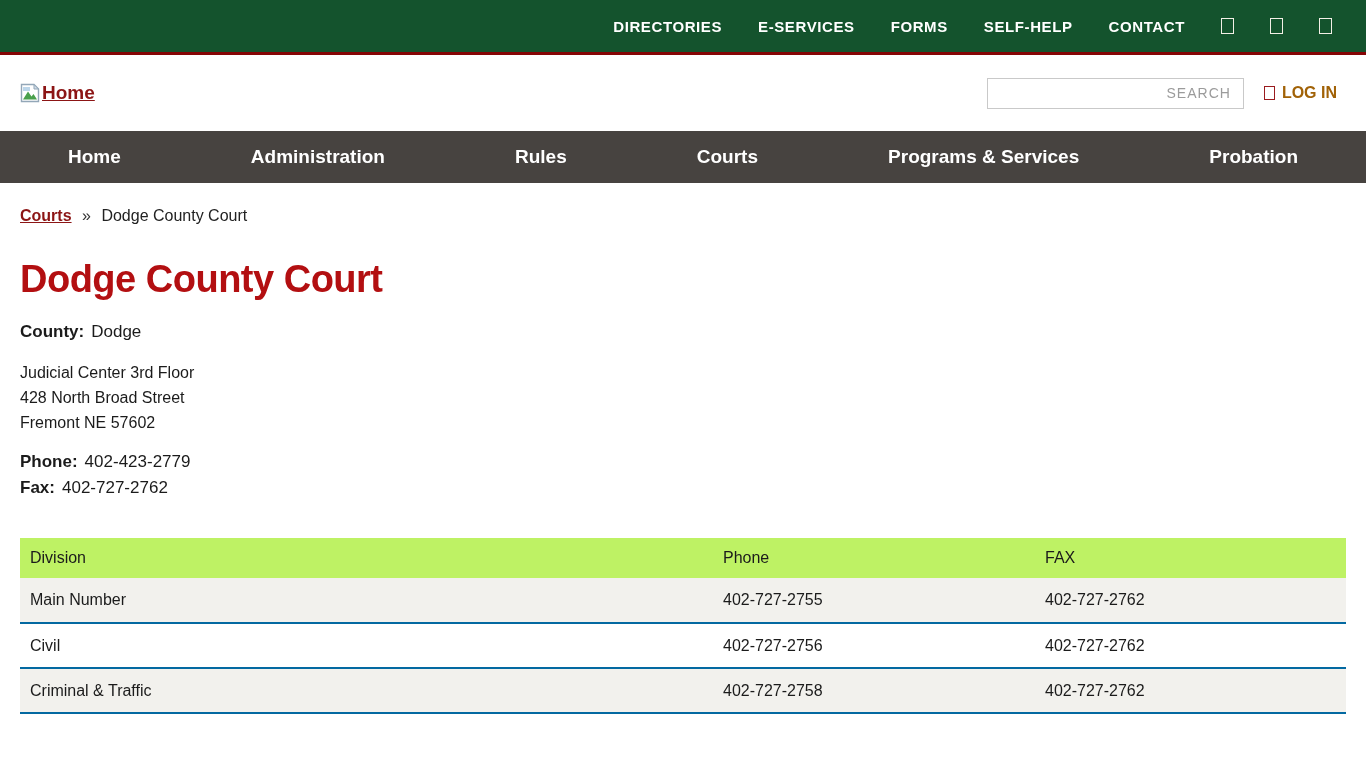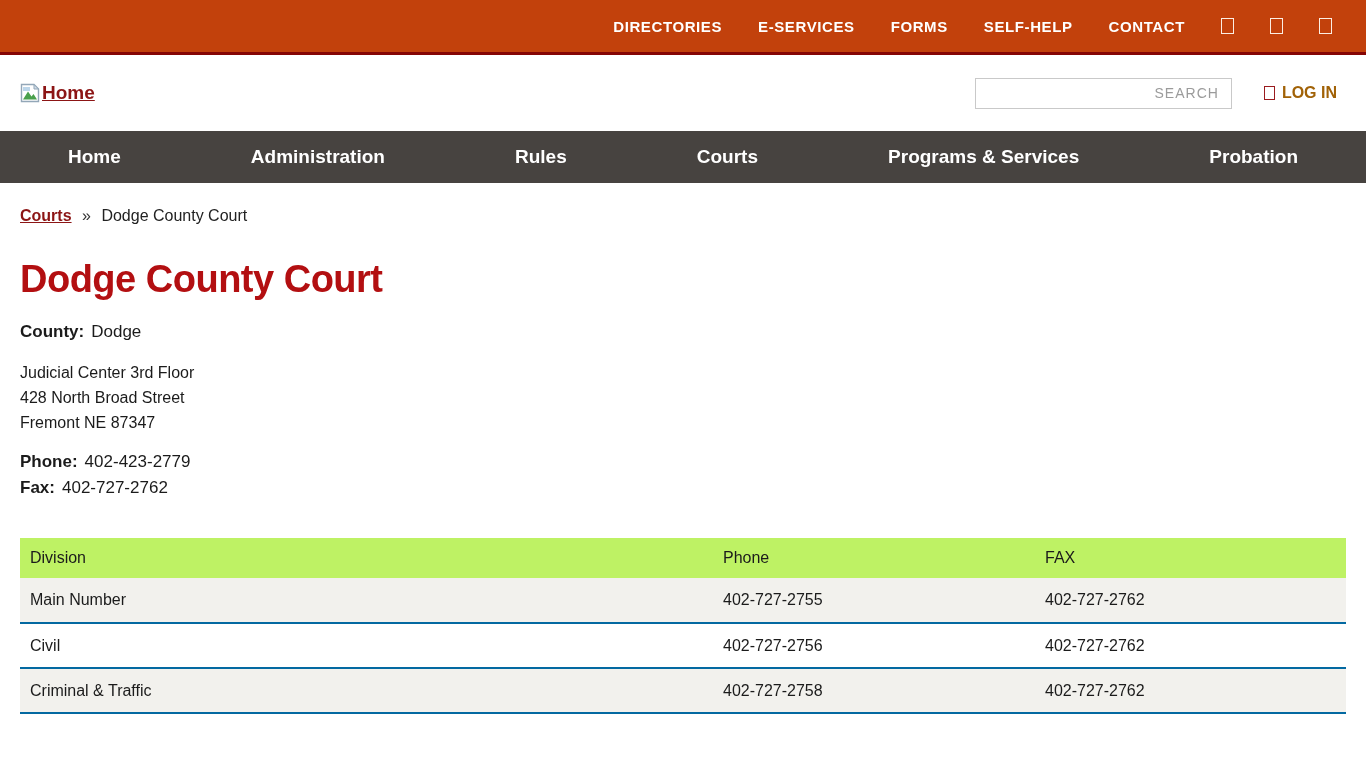--- a/index.html
+++ b/index.html
@@ -7,21 +7,21 @@
   body {
     font-family: "Liberation Sans", "DejaVu Sans", sans-serif;
     background: #ffffff;
     color: #1b1b1b;
     overflow: hidden;
   }
 
   
   .topbar {
     height: 55px;
-    background: #c2410c;
+    background: #14532d;
     border-bottom: 3px solid #850505;
     display: flex;
     align-items: center;
     justify-content: flex-end;
     padding-right: 34px;
   }
   .topbar-nav { display: flex; align-items: center; gap: 36px; }
   .topbar-nav a {
     color: #ffffff;
     font-weight: 700;
@@ -50,21 +50,21 @@
     display: inline-flex;
     align-items: center;
     gap: 2px;
     color: #8c1515;
     font-weight: 700;
     font-size: 19px;
     text-decoration: underline;
     cursor: pointer;
   }
   .broken-img { display: inline-block; width: 20px; height: 20px; }
-  .header-right { display: flex; align-items: center; gap: 32px; }
+  .header-right { display: flex; align-items: center; gap: 20px; }
   .search-input {
     width: 257px;
     height: 31px;
     border: 1px solid #c9c9c9;
     padding: 0 12px;
     text-align: right;
     font-size: 14px;
     letter-spacing: 1px;
     color: #333;
     font-family: "Liberation Sans", sans-serif;
@@ -222,21 +222,21 @@
 
   <div class="field-group">
     <div class="field">
       <span class="label">County:</span><span class="value">Dodge</span>
     </div>
   </div>
 
   <div class="address">
     <div>Judicial Center 3rd Floor</div>
     <div>428 North Broad Street</div>
-    <div>Fremont NE 87347</div>
+    <div>Fremont NE 57602</div>
   </div>
 
   <div class="contact">
     <div>
       <span class="label">Phone:</span><span class="value">402-423-2779</span>
     </div>
     <div>
       <span class="label">Fax:</span><span class="value">402-727-2762</span>
     </div>
   </div>

